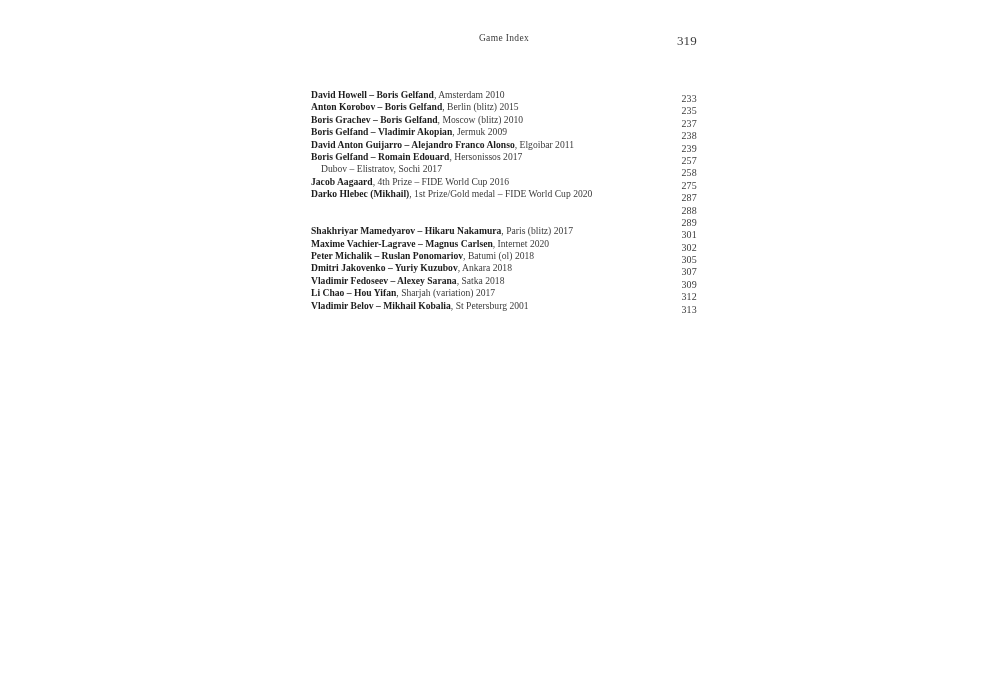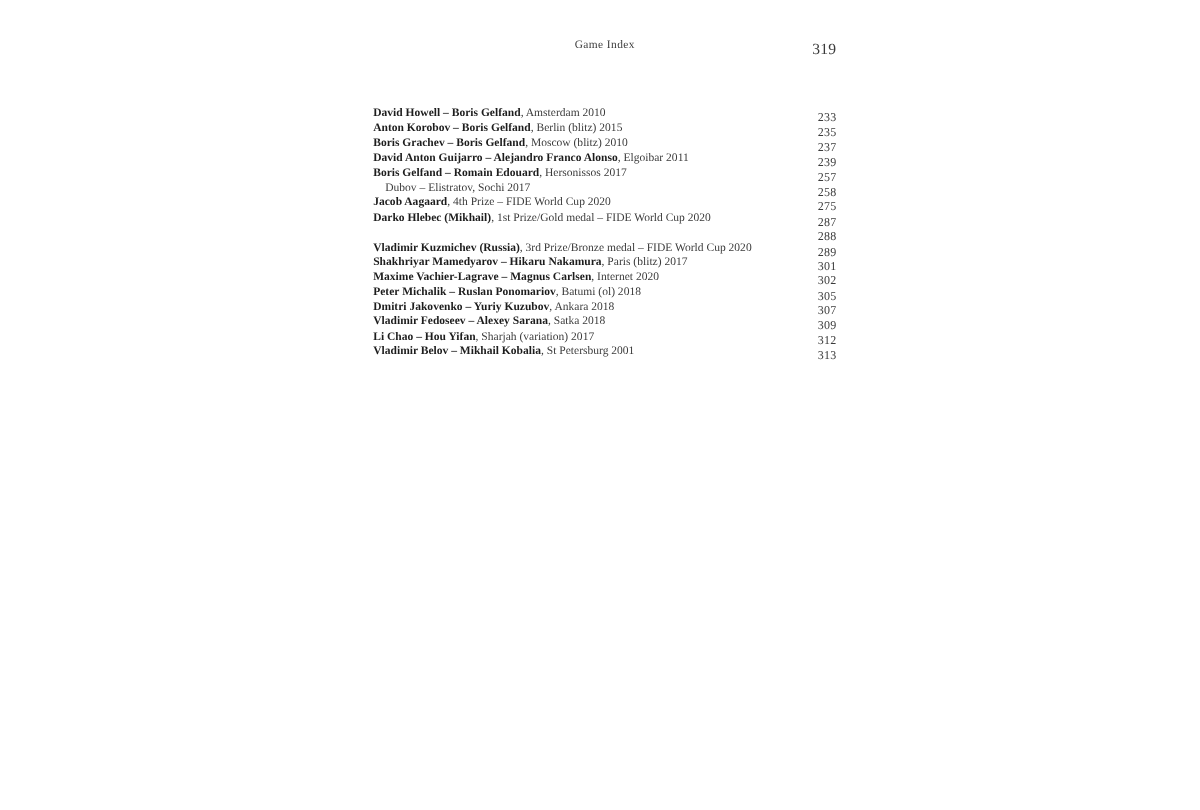--- a/index.html
+++ b/index.html
@@ -104,27 +104,28 @@
 
   <div class="running-head">
     <span class="head-title">Game Index</span>
     <span class="folio">319</span>
   </div>
 
   <div class="index-list">
       <div class="index-entry"><span class="entry-text"><span class="players">David Howell – Boris Gelfand</span><span class="detail">, Amsterdam 2010</span></span><span class="page-no">233</span></div>
       <div class="index-entry"><span class="entry-text"><span class="players">Anton Korobov – Boris Gelfand</span><span class="detail">, Berlin (blitz) 2015</span></span><span class="page-no">235</span></div>
       <div class="index-entry"><span class="entry-text"><span class="players">Boris Grachev – Boris Gelfand</span><span class="detail">, Moscow (blitz) 2010</span></span><span class="page-no">237</span></div>
+      <div class="index-entry"><span class="entry-text"><span class="players">Boris Gelfand – Vladimir Akopian</span><span class="detail">, Jermuk 2009</span></span><span class="page-no">238</span></div>
       <div class="index-entry"><span class="entry-text"><span class="players">David Anton Guijarro – Alejandro Franco Alonso</span><span class="detail">, Elgoibar 2011</span></span><span class="page-no">239</span></div>
       <div class="index-entry"><span class="entry-text"><span class="players">Boris Gelfand – Romain Edouard</span><span class="detail">, Hersonissos 2017</span></span><span class="page-no">257</span></div>
       <div class="index-entry sub"><span class="entry-text"><span class="players">Dubov – Elistratov</span><span class="detail">, Sochi 2017</span></span><span class="page-no">258</span></div>
-      <div class="index-entry"><span class="entry-text"><span class="players">Jacob Aagaard</span><span class="detail">, 4th Prize – FIDE World Cup 2020</span></span><span class="page-no">275</span></div>
+      <div class="index-entry"><span class="entry-text"><span class="players">Jacob Aagaard</span><span class="detail">, 4th Prize – FIDE World Cup 2016</span></span><span class="page-no">275</span></div>
       <div class="index-entry"><span class="entry-text"><span class="players">Darko Hlebec (Mikhail)</span><span class="detail">, 1st Prize/Gold medal – FIDE World Cup 2020</span></span><span class="page-no">287</span></div>
       <div class="index-entry"><span class="page-no">288</span></div>
-      <div class="index-entry"><span class="entry-text"><span class="players">Vladimir Kuzmichev (Russia)</span><span class="detail">, 3rd Prize/Bronze medal – FIDE World Cup 2020</span></span><span class="page-no">289</span></div>
+      <div class="index-entry"><span class="page-no">289</span></div>
       <div class="index-entry"><span class="entry-text"><span class="players">Shakhriyar Mamedyarov – Hikaru Nakamura</span><span class="detail">, Paris (blitz) 2017</span></span><span class="page-no">301</span></div>
       <div class="index-entry"><span class="entry-text"><span class="players">Maxime Vachier-Lagrave – Magnus Carlsen</span><span class="detail">, Internet 2020</span></span><span class="page-no">302</span></div>
       <div class="index-entry"><span class="entry-text"><span class="players">Peter Michalik – Ruslan Ponomariov</span><span class="detail">, Batumi (ol) 2018</span></span><span class="page-no">305</span></div>
       <div class="index-entry"><span class="entry-text"><span class="players">Dmitri Jakovenko – Yuriy Kuzubov</span><span class="detail">, Ankara 2018</span></span><span class="page-no">307</span></div>
       <div class="index-entry"><span class="entry-text"><span class="players">Vladimir Fedoseev – Alexey Sarana</span><span class="detail">, Satka 2018</span></span><span class="page-no">309</span></div>
       <div class="index-entry"><span class="entry-text"><span class="players">Li Chao – Hou Yifan</span><span class="detail">, Sharjah (variation) 2017</span></span><span class="page-no">312</span></div>
       <div class="index-entry"><span class="entry-text"><span class="players">Vladimir Belov – Mikhail Kobalia</span><span class="detail">, St Petersburg 2001</span></span><span class="page-no">313</span></div>
     </div>
 
 </div>

